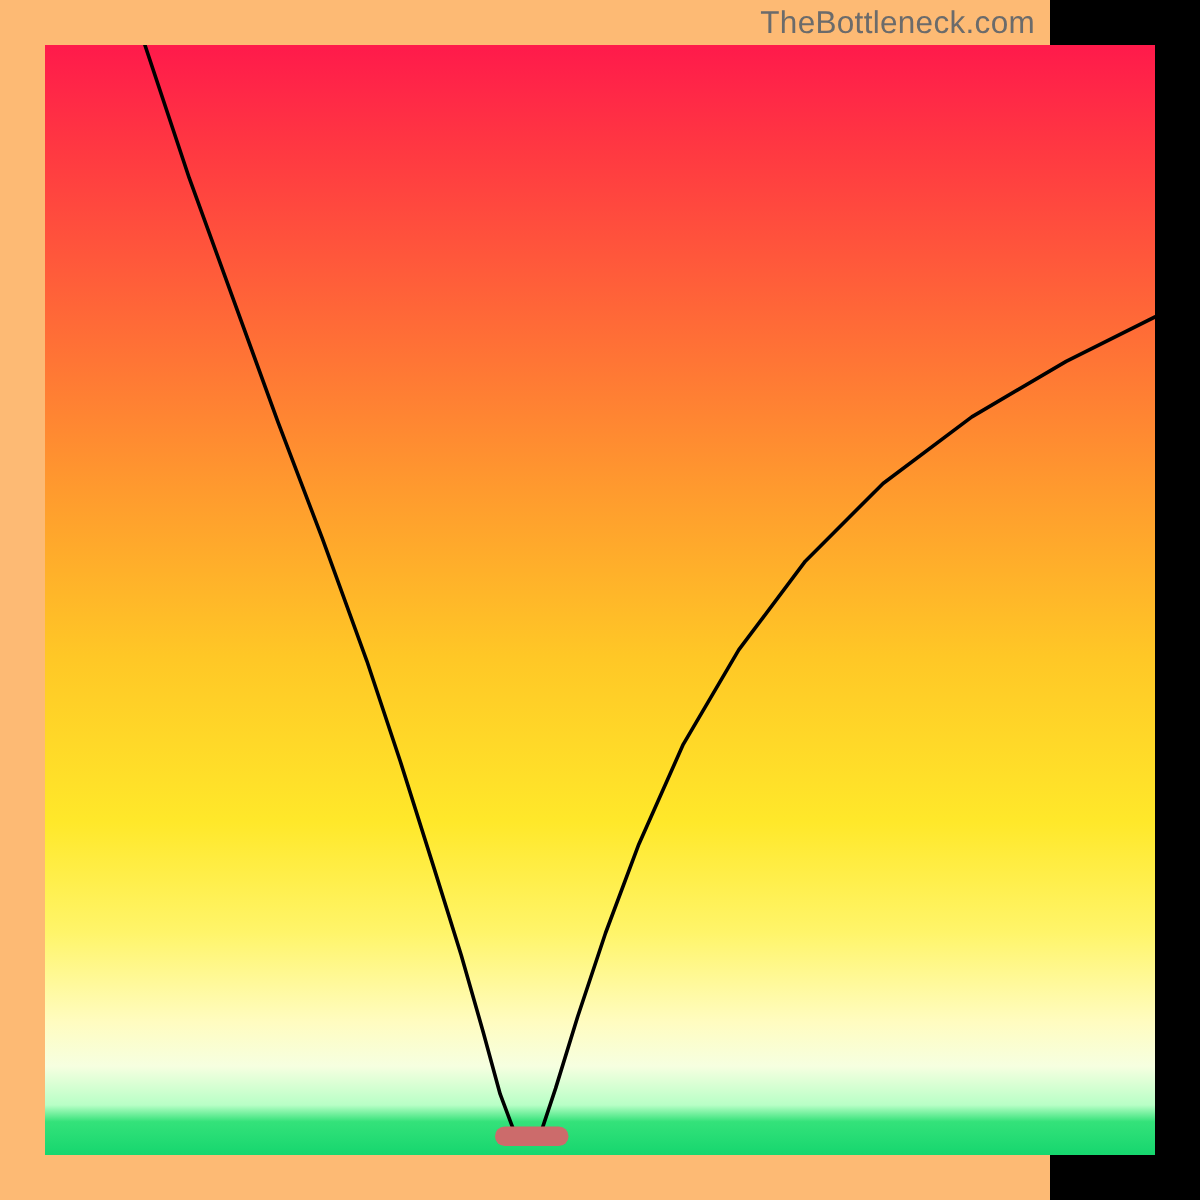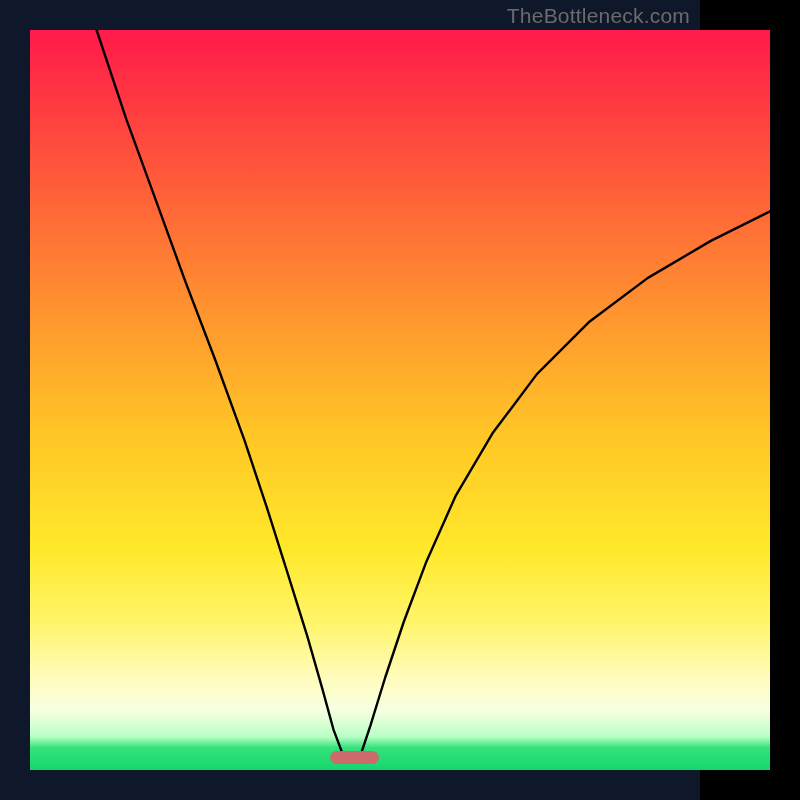--- a/index.html
+++ b/index.html
@@ -10,21 +10,21 @@
     overflow: hidden;
     background: #000;
     font-family: Arial, Helvetica, sans-serif;
   }
   .frame {
     position: absolute;
     left: 0;
     top: 0;
     width: 700px;
     height: 800px;
-    background: #0f172a;
+    background: #fdba74;
   }
   .plot {
     position: absolute;
     left: 30px;
     top: 30px;
     width: 740px;
     height: 740px;
     
     background: linear-gradient(
       to bottom,

